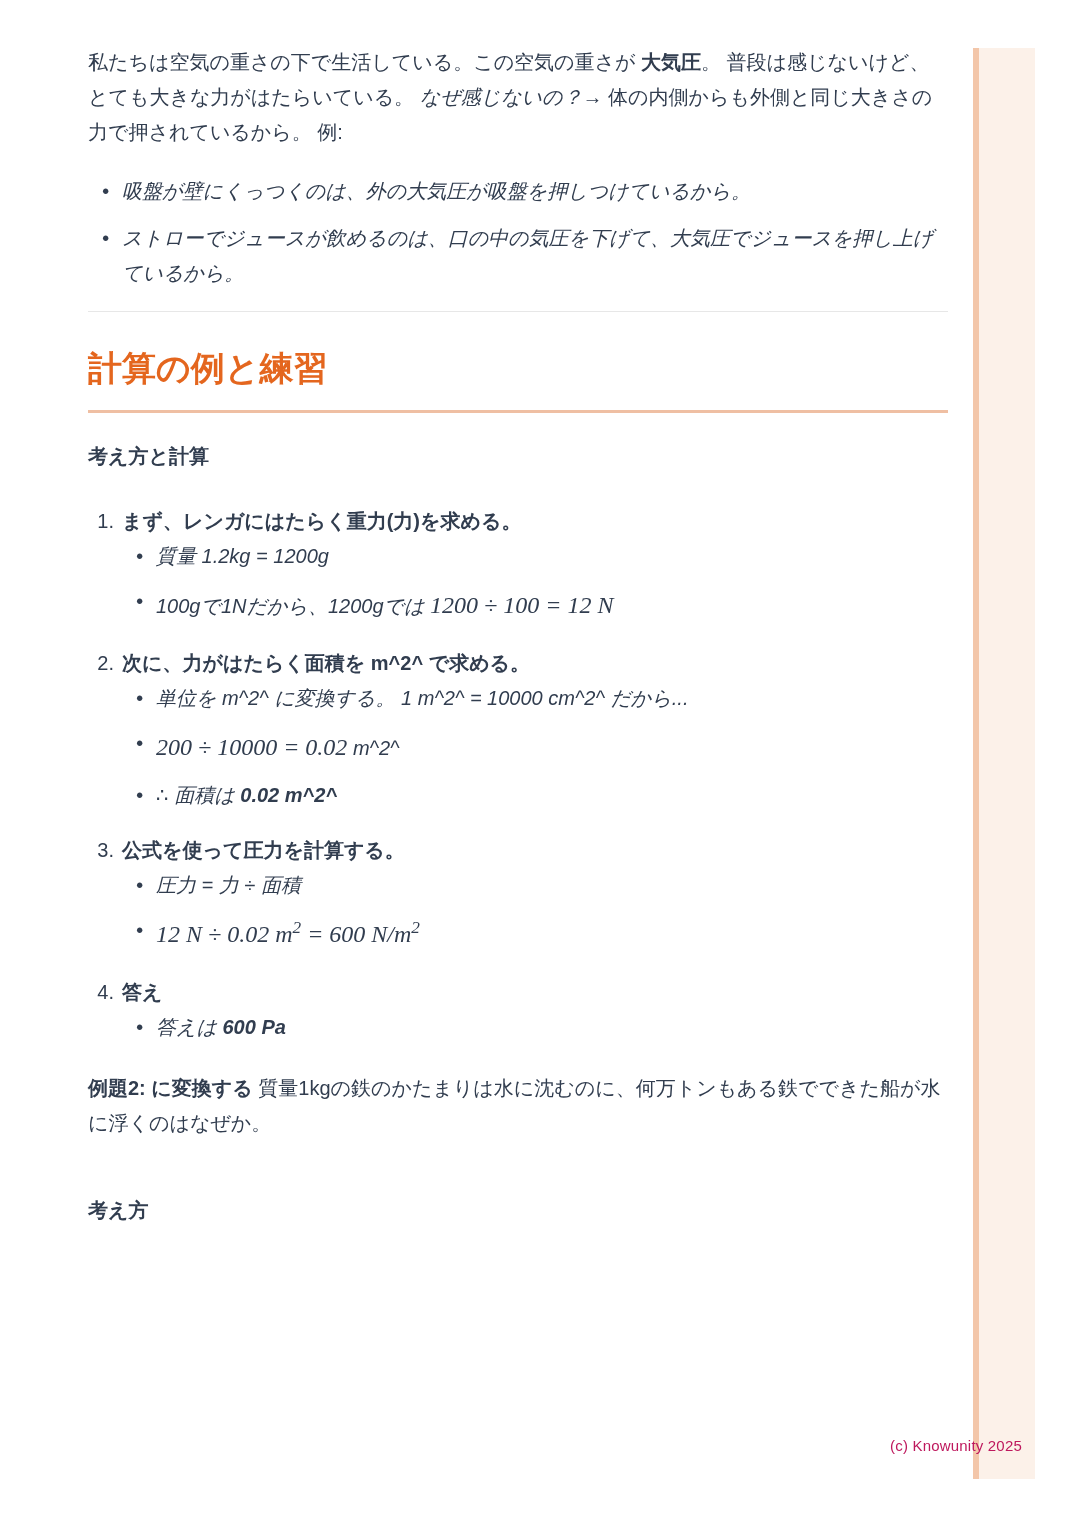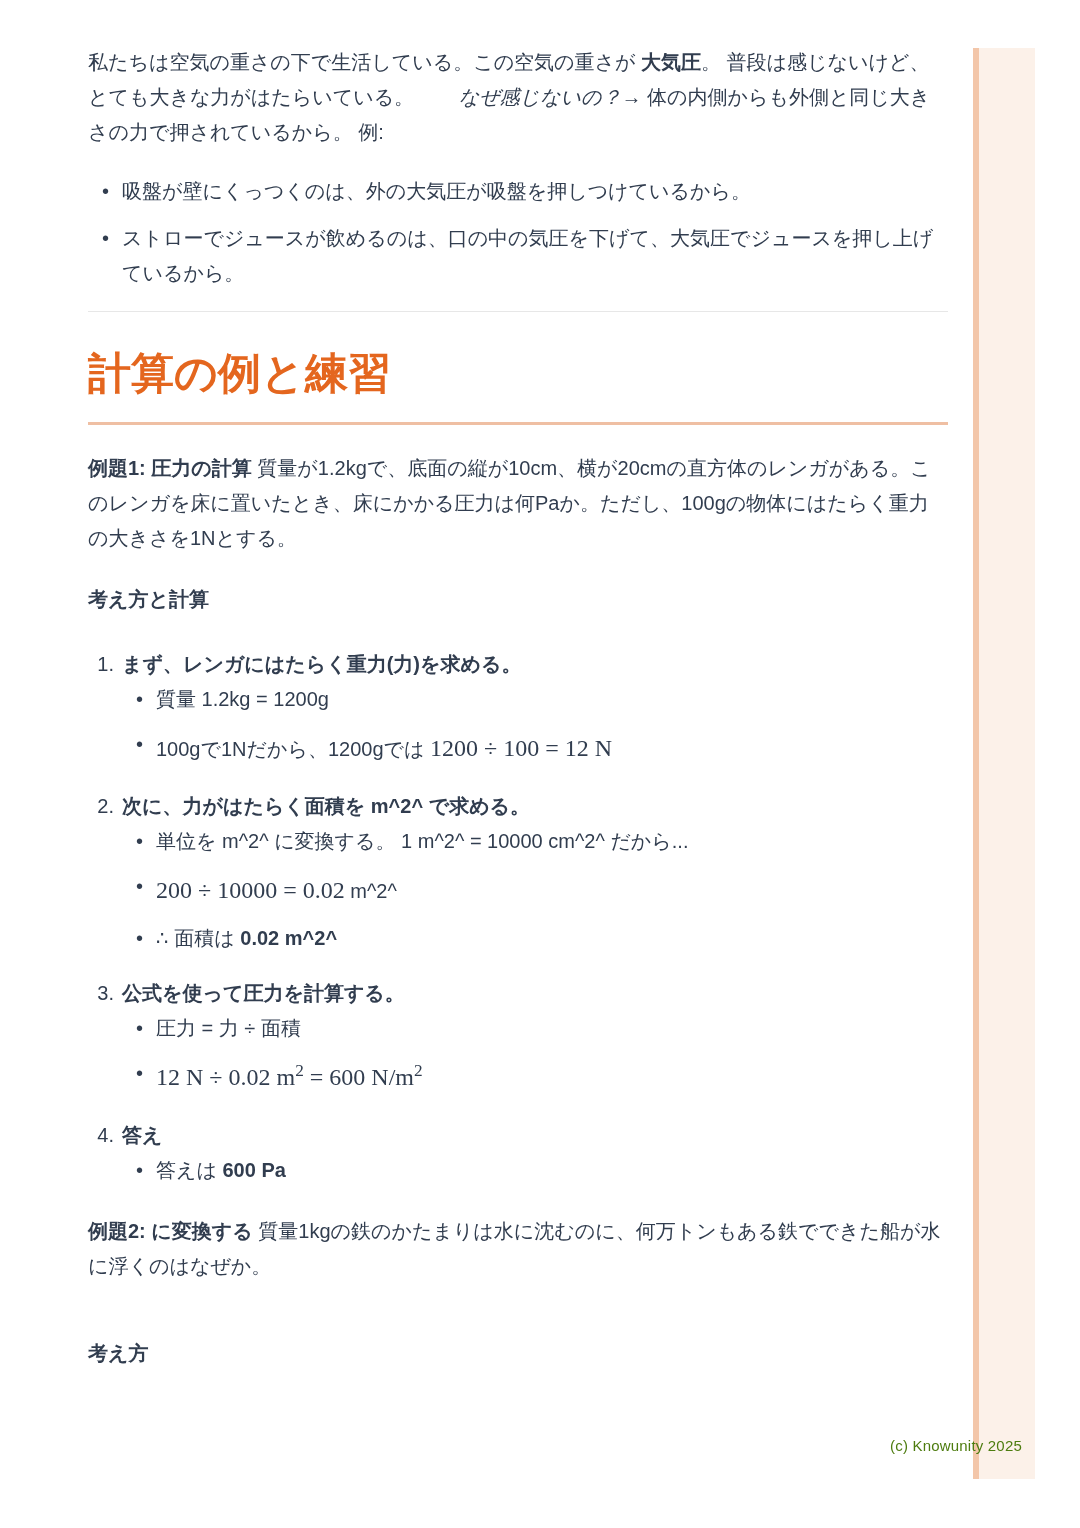--- a/index.html
+++ b/index.html
@@ -19,54 +19,54 @@
     height: 1431px;
     background: #fcf1e9;
     border-left: 6px solid #f3c6a9;
     z-index: 1;
   }
   .watermark {
     position: absolute;
     top: 1437px;
     right: 58px;
     font-size: 15px;
-    color: #4d7c0f;
+    color: #be185d;
     z-index: 2;
     letter-spacing: 0.2px;
   }
   .content {
     position: absolute;
     left: 88px;
     top: 45px;
     width: 860px;
     font-size: 20px;
     line-height: 1.75;
     z-index: 0;
   }
   p { margin: 0 0 24px 0; }
   .b { font-weight: bold; }
-  .i { font-style: italic; margin-left: 39px; }
-  ul.bullets { list-style: none; margin: 24px 0 0 0; }
+  .i { font-style: italic; }
+  ul.bullets { list-style: none; margin: 24px 0 0 0; font-style: italic; }
   li.bullet { position: relative; padding-left: 34px; margin-bottom: 12px; }
   li.bullet::before {
     content: "\2022";
     position: absolute;
     left: 14px;
     top: 0;
   }
   hr.divider {
     border: none;
     border-top: 1px solid #e7e7e7;
     margin: 20px 0 0 0;
   }
   h1.section {
     margin-top: 34px;
     margin-bottom: 26px;
     color: #e4661e;
-    font-size: 43px;
+    font-size: 34px;
     line-height: 1.3;
     font-weight: bold;
     padding-bottom: 20px;
     border-bottom: 3px solid #efbfa3;
   }
   .sub { font-weight: bold; margin: 26px 0 24px 0; }
   .example { margin-top: 26px; }
   .final-sub { margin-top: 52px; }
   ol.steps { list-style: none; margin: 30px 0 0 0; }
   li.step { position: relative; padding-left: 34px; margin-bottom: 20px; }
@@ -97,21 +97,20 @@
 
   <ul class="bullets">
     <li class="bullet"><span>吸盤が壁にくっつくのは、外の大気圧が吸盤を押しつけているから。</span></li>
     <li class="bullet"><span>ストローでジュースが飲めるのは、口の中の気圧を下げて、大気圧でジュースを押し上げているから。</span></li>
   </ul>
 
   <hr class="divider">
 
   <h1 class="section">計算の例と練習</h1>
 
-  <p class="example"><span class="b">例題1: 圧力の計算</span><span> 質量が1.2kgで、底面の縦が10cm、横が20cmの直方体のレンガがある。このレンガを床に置いたとき、床にかかる圧力は何Paか。ただし、100gの物体にはたらく重力の大きさを1Nとする。</span></p>
 
   <p class="sub">考え方と計算</p>
 
   <ol class="steps">
 
     <li class="step">
       <span class="step-num">1.</span><span class="step-title">まず、レンガにはたらく重力(力)を求める。</span>
       <ul class="bullets">
         <li class="bullet"><span>質量 1.2kg = 1200g</span></li>
         <li class="bullet"><span>100gで1Nだから、1200gでは </span><span class="math">1200 ÷ 100 = 12 N</span></li>

